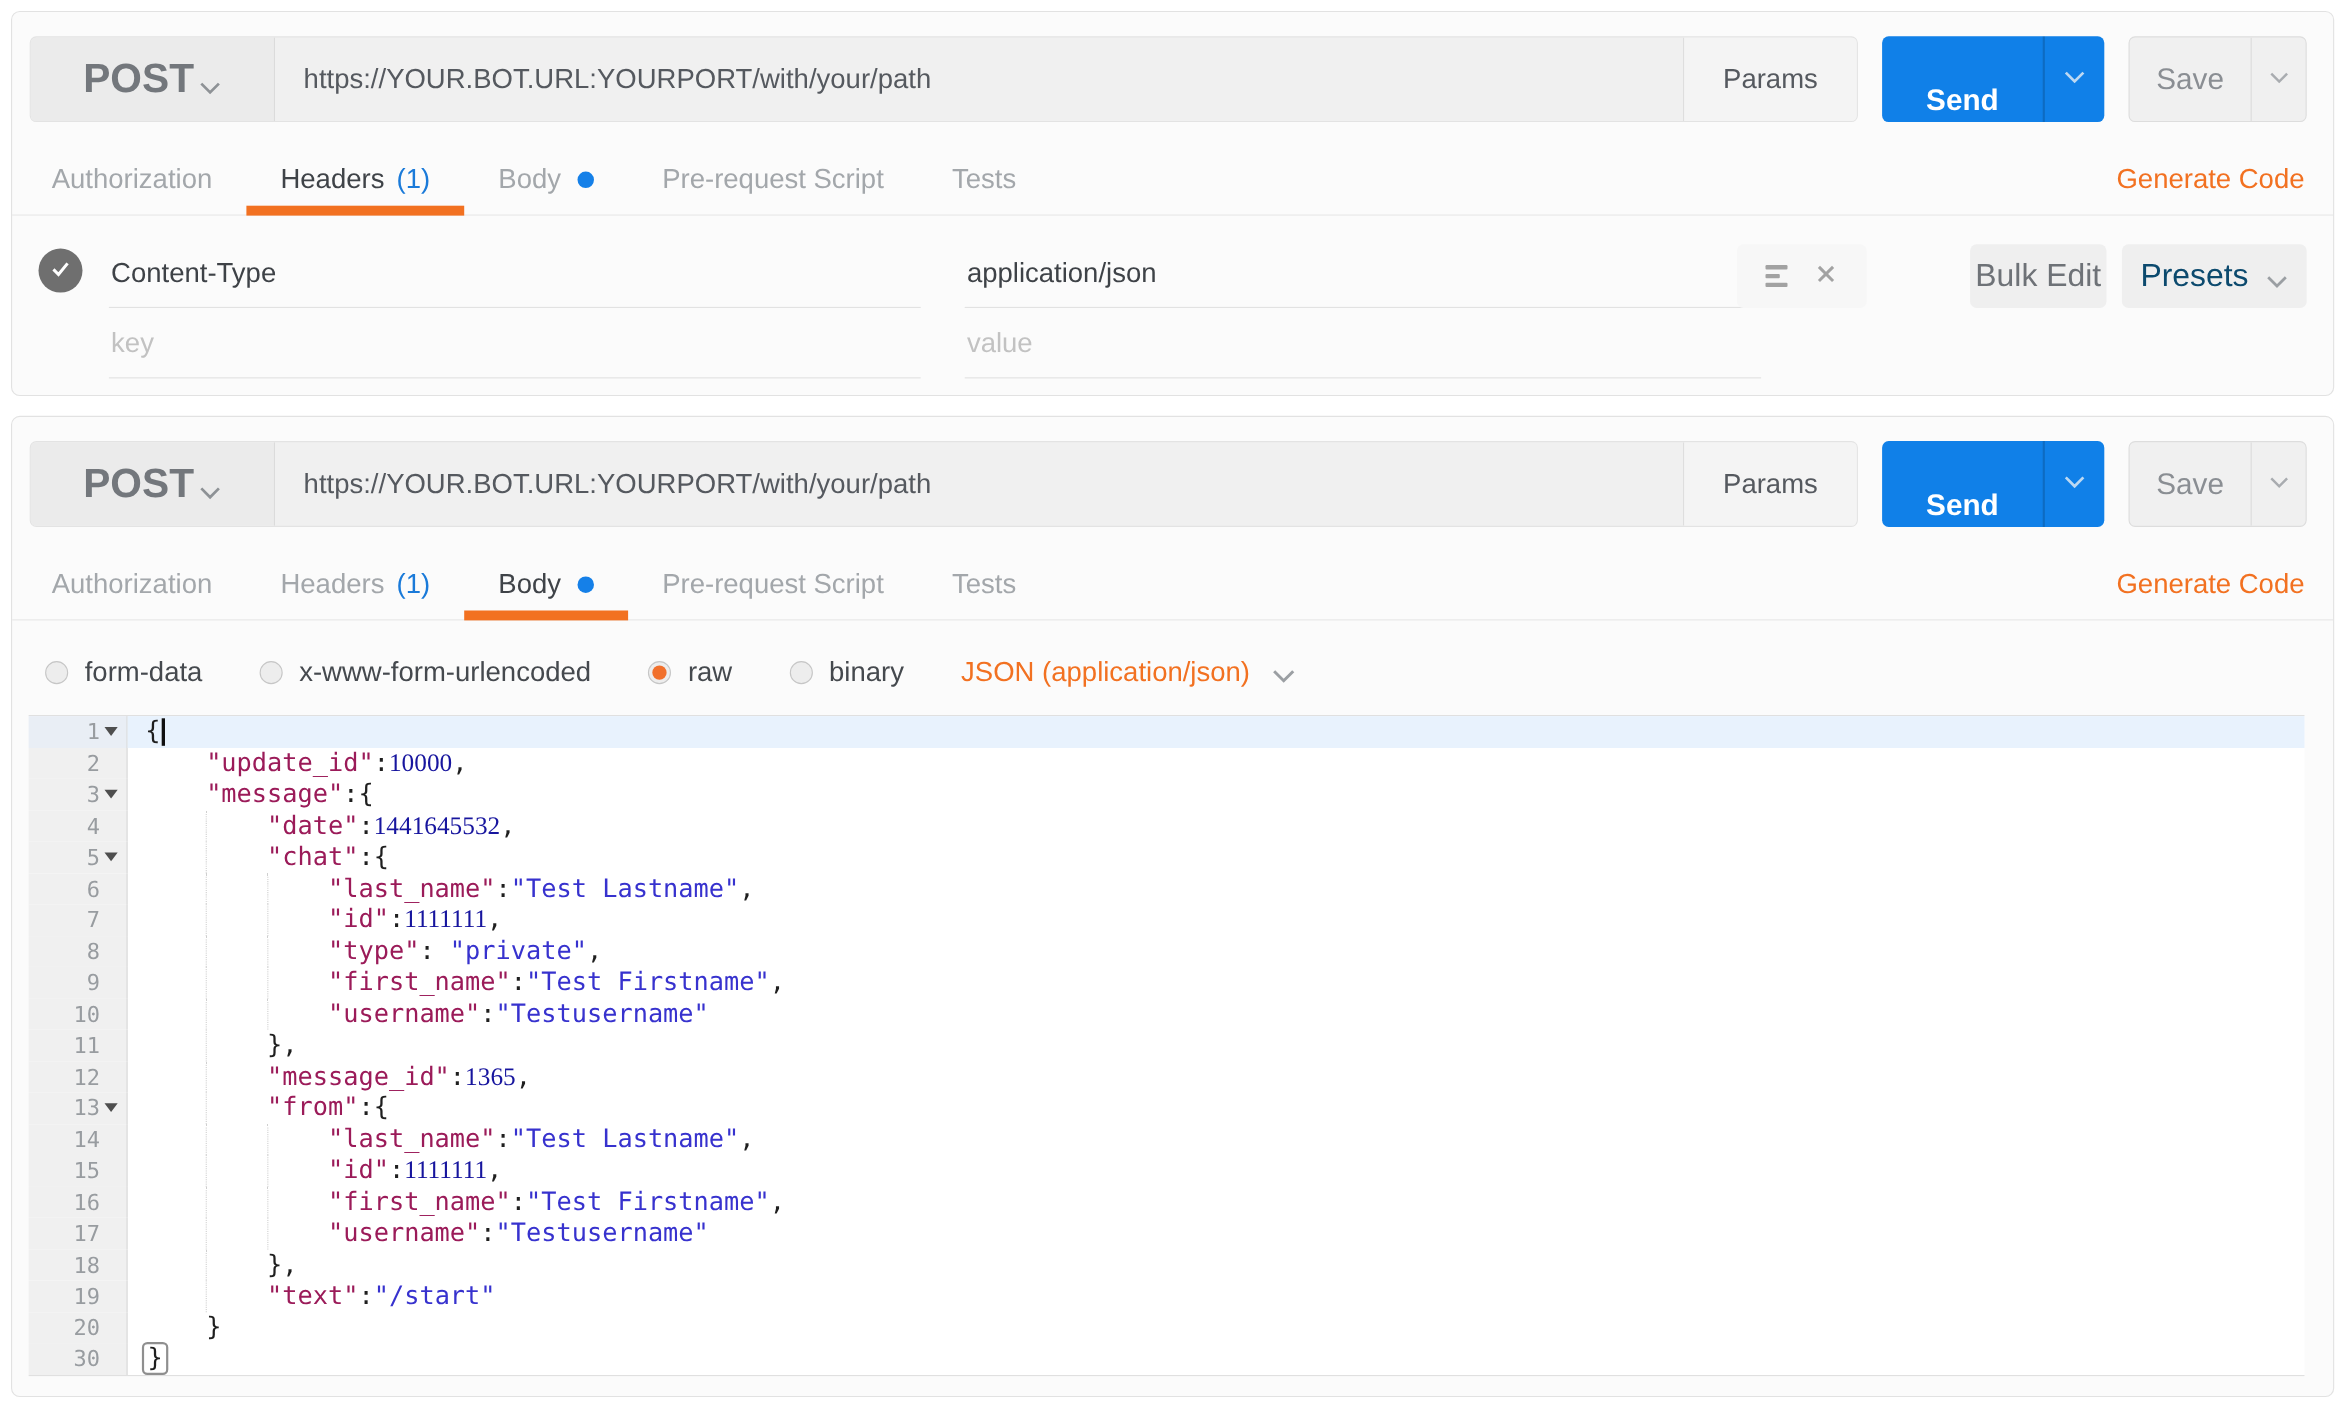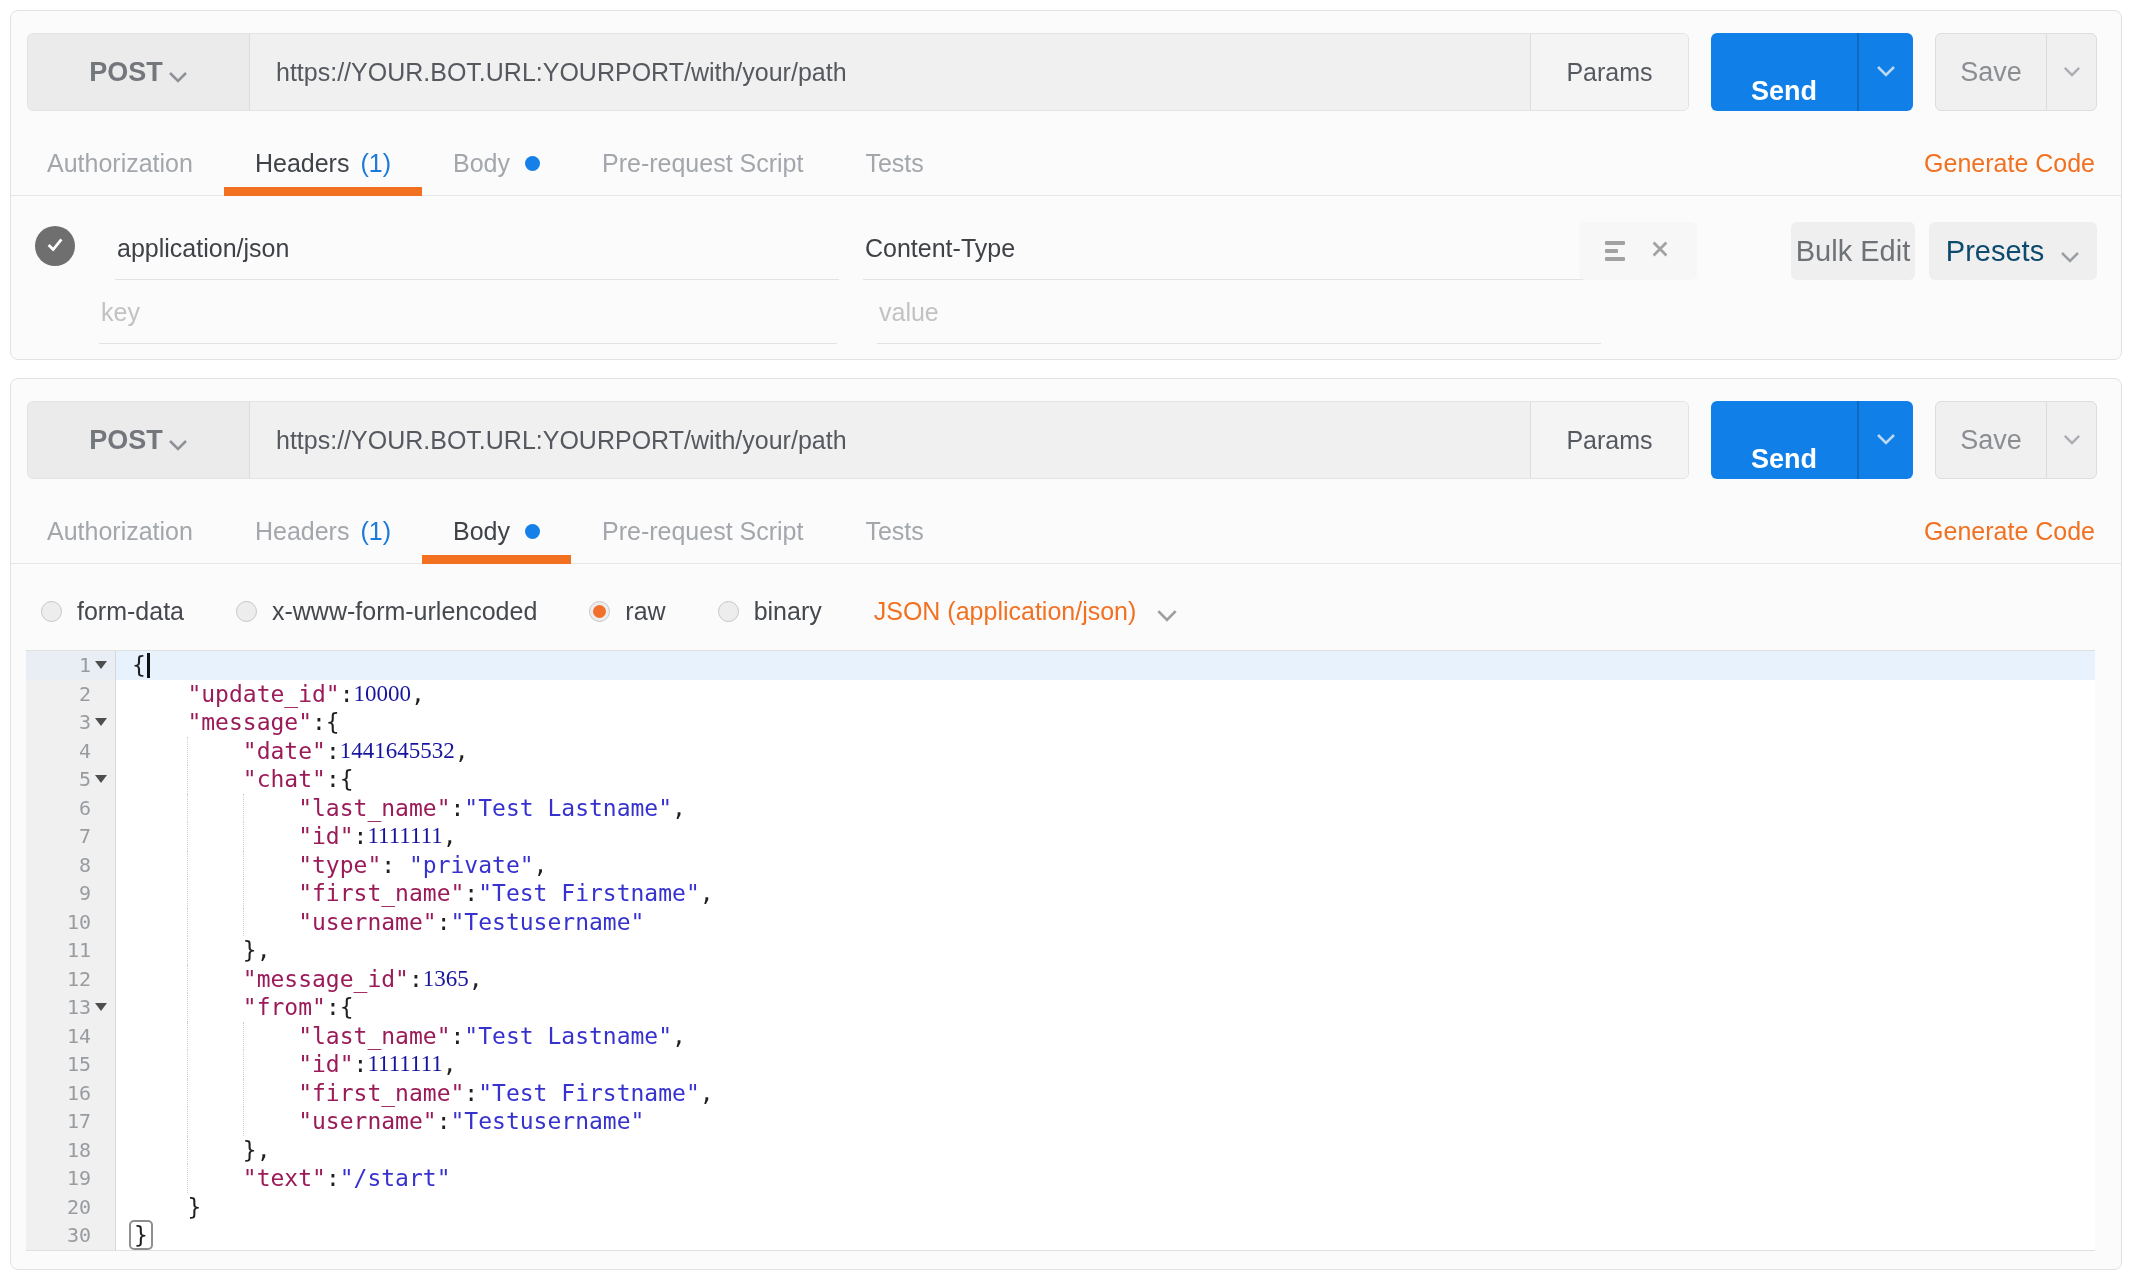--- a/index.html
+++ b/index.html
@@ -13,21 +13,21 @@
           border:1px solid #E2E2E2; border-radius:8px; }
   #panel1 { top:10px;  height:350px; }
   #panel2 { top:378px; height:892px; }
 
   
   .url-row { display:flex; align-items:stretch; height:78px; margin:22px 24px 0 16px; }
   .req-bar { display:flex; flex:1; border:1px solid #E3E3E3; border-radius:6px;
              overflow:hidden; background:#F0F0F0; }
   .method-box { width:222px; background:#EBEBEB; border-right:1px solid #DBDBDB;
                 display:flex; align-items:center; justify-content:center; gap:5px;
-                color:#73777C; font-weight:bold; font-size:27px; }
+                color:#73777C; font-weight:bold; font-size:37px; }
   .method-box .chev { color:#8E9296; margin-top:4px; }
   .url-field { flex:1; display:flex; align-items:center; padding-left:26px;
                color:#55595F; font-size:25px; }
   .params-btn { width:158px; border-left:1px solid #DEDEDE; background:#F4F4F4;
                 display:flex; align-items:center; justify-content:center;
                 color:#55595F; font-size:25px; }
   .send-group { display:flex; width:202px; margin-left:22px; background:var(--send-blue);
                 border-radius:6px; color:#fff; overflow:hidden; }
   .send-main { flex:1; display:flex; align-items:center; justify-content:center;
                font-size:27px; font-weight:bold;margin-top:38px; }
@@ -176,22 +176,22 @@
 
   <div class="hdr-area">
     <div class="hdr-row">
       <div class="chk">
         <span>
           <svg width="22" height="22" viewBox="0 0 24 24">
               <polyline points="5,13 10,18 19,7" fill="none" stroke="#ffffff" stroke-width="3"></polyline>
             </svg>
         </span>
       </div>
+      <div class="field key-field">Content-Type</div>
       <div class="field val-field">application/json</div>
-      <div class="field key-field">Content-Type</div>
     </div>
     <div class="hdr-row">
       <div class="chk-spacer"></div>
       <div class="field key-field">
         <span class="ph">key</span>
       </div>
       <div class="field val-field">
         <span class="ph">value</span>
       </div>
     </div>

